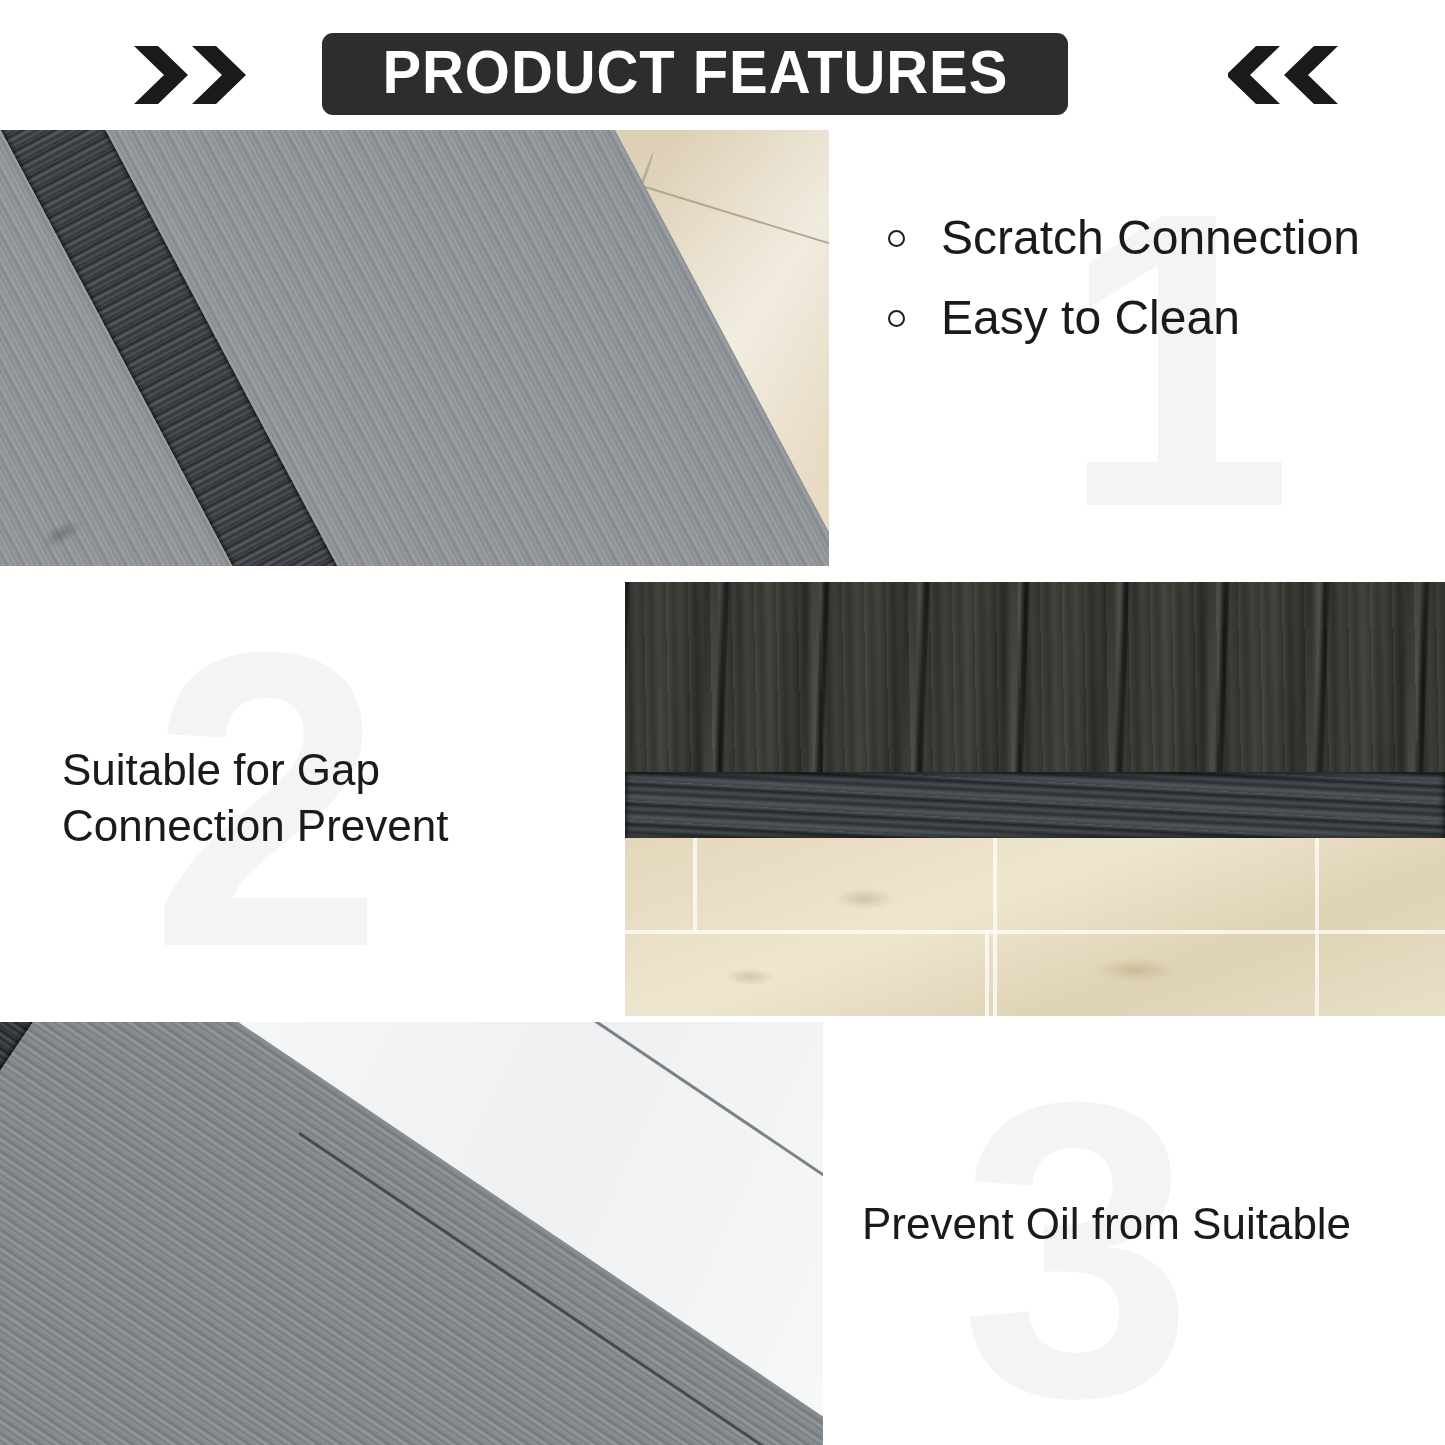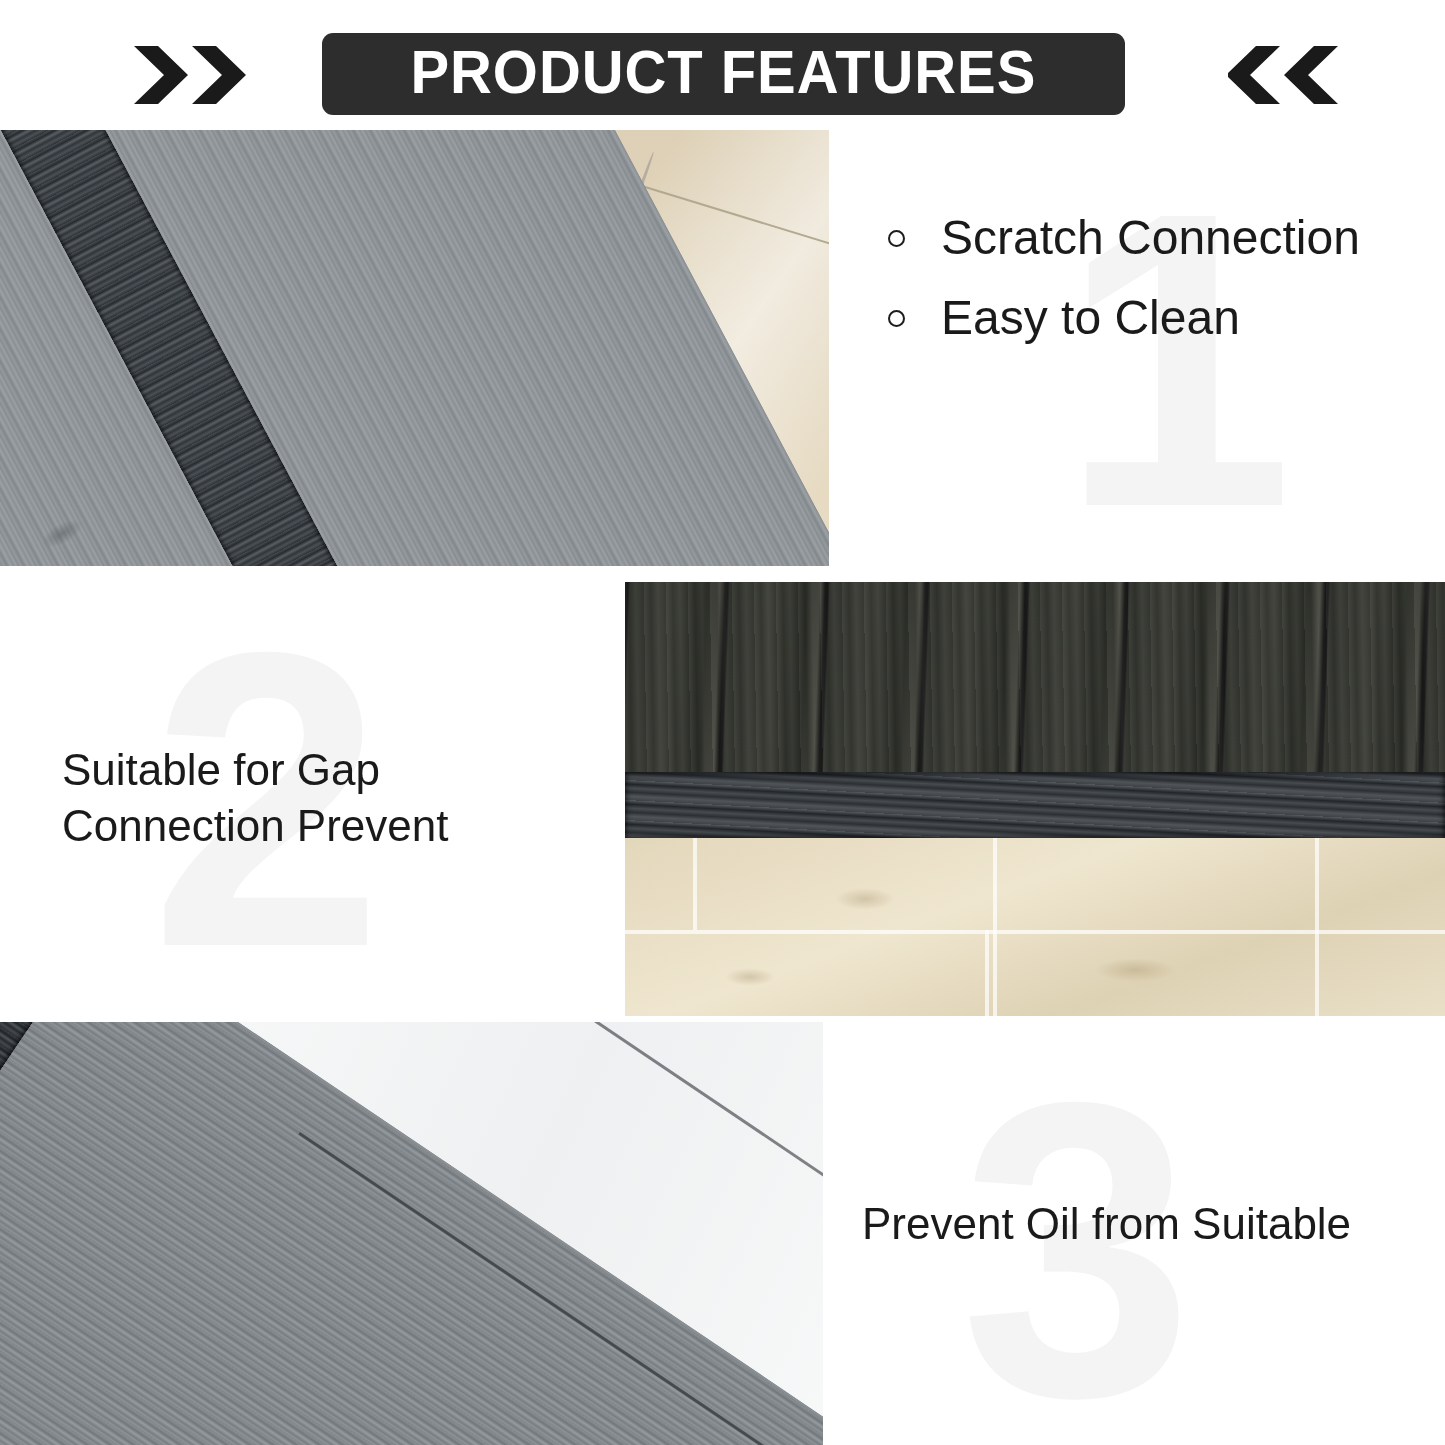--- a/index.html
+++ b/index.html
@@ -38,21 +38,21 @@
     position: absolute;
     left: 1228px;
     top: 44px;
     width: 112px;
     height: 62px;
   }
   .title-bar {
     position: absolute;
     left: 322px;
     top: 33px;
-    width: 803px;
+    width: 746px;
     height: 82px;
     background: #2d2d2d;
     border-radius: 11px;
     display: flex;
     align-items: center;
     justify-content: center;
   }
   .title-text {
     color: #ffffff;
     font-family: "Liberation Sans", sans-serif;

